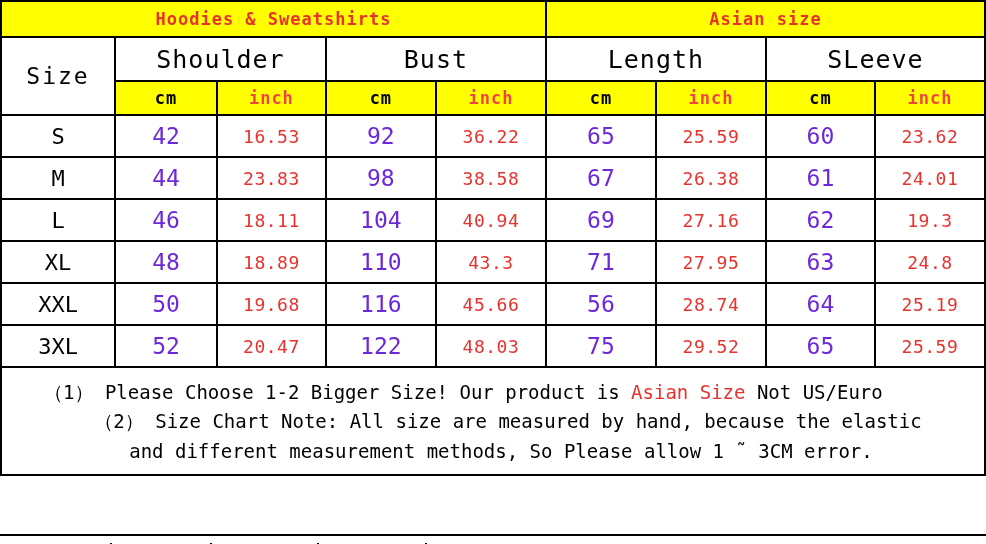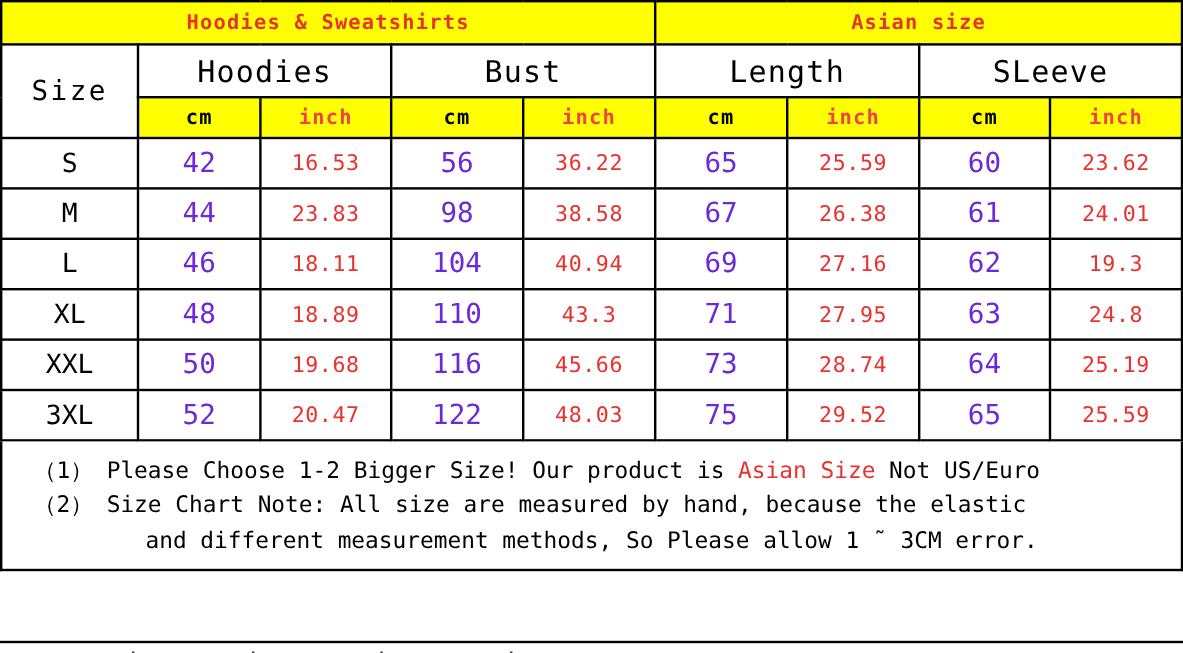--- a/index.html
+++ b/index.html
@@ -88,36 +88,36 @@
     font-size: 18px;
     color: #e8322e;
     letter-spacing: 0.5px;
   }
   
   .notes {
     border: 2px solid #000;
     border-top: none;
     box-sizing: border-box;
     width: 986px;
-    padding: 10px 12px 8px 12px;
+    padding: 10px 12px 8px 28px;
     background: #fff;
   }
   .note-line {
     font-size: 19px;
     color: #000;
     line-height: 1.55;
     text-align: center;
     letter-spacing: 0px;
   }
   .note-line.first {
     text-align: left;
     padding-left: 14px;
   }
   .note-line.second {
-    text-align: left;
+    text-align: center;
     padding-left: 14px;
   }
   .hl-red {
     color: #e8322e;
   }
   .bottom-strip {
     position: absolute;
     left: 0;
     bottom: 0;
     width: 986px;
@@ -156,42 +156,42 @@
         <td class="banner-cell" colspan="5">
           <div class="banner-text">Hoodies &amp; Sweatshirts</div>
         </td>
         <td class="banner-cell" colspan="4">
           <div class="banner-text">Asian size</div>
         </td>
       </tr>
 
       <tr>
         <td class="group-head size-head" rowspan="2">Size</td>
-        <td class="group-head" colspan="2">Hoodies</td>
+        <td class="group-head" colspan="2">Shoulder</td>
         <td class="group-head" colspan="2">Bust</td>
         <td class="group-head" colspan="2">Length</td>
         <td class="group-head" colspan="2">SLeeve</td>
       </tr>
 
       <tr class="unit-row">
         <td class="unit-cm">cm</td>
         <td class="unit-inch">inch</td>
         <td class="unit-cm">cm</td>
         <td class="unit-inch">inch</td>
         <td class="unit-cm">cm</td>
         <td class="unit-inch">inch</td>
         <td class="unit-cm">cm</td>
         <td class="unit-inch">inch</td>
       </tr>
 
       <tr class="data-row">
         <td class="cell-size">S</td>
         <td class="cell-cm">42</td>
         <td class="cell-inch">16.53</td>
-        <td class="cell-cm">56</td>
+        <td class="cell-cm">92</td>
         <td class="cell-inch">36.22</td>
         <td class="cell-cm">65</td>
         <td class="cell-inch">25.59</td>
         <td class="cell-cm">60</td>
         <td class="cell-inch">23.62</td>
       </tr>
 
       <tr class="data-row">
         <td class="cell-size">M</td>
         <td class="cell-cm">44</td>
@@ -227,21 +227,21 @@
         <td class="cell-cm">63</td>
         <td class="cell-inch">24.8</td>
       </tr>
 
       <tr class="data-row">
         <td class="cell-size">XXL</td>
         <td class="cell-cm">50</td>
         <td class="cell-inch">19.68</td>
         <td class="cell-cm">116</td>
         <td class="cell-inch">45.66</td>
-        <td class="cell-cm">73</td>
+        <td class="cell-cm">56</td>
         <td class="cell-inch">28.74</td>
         <td class="cell-cm">64</td>
         <td class="cell-inch">25.19</td>
       </tr>
 
       <tr class="data-row">
         <td class="cell-size">3XL</td>
         <td class="cell-cm">52</td>
         <td class="cell-inch">20.47</td>
         <td class="cell-cm">122</td>

